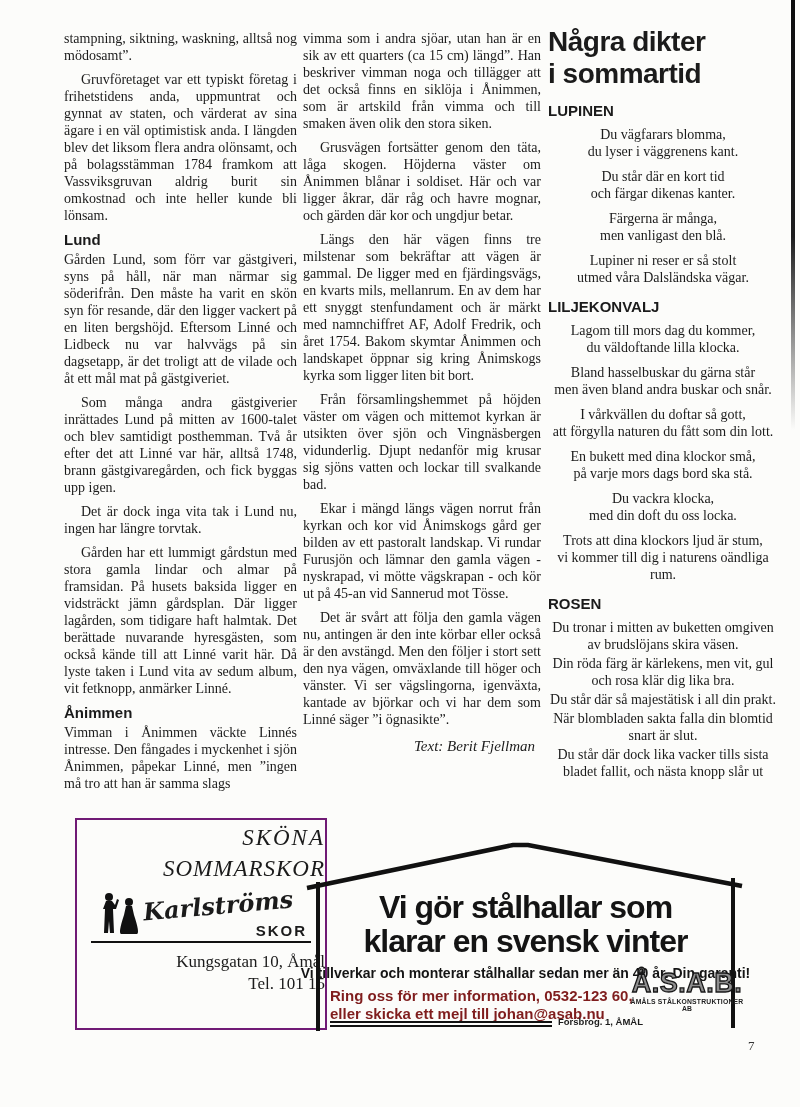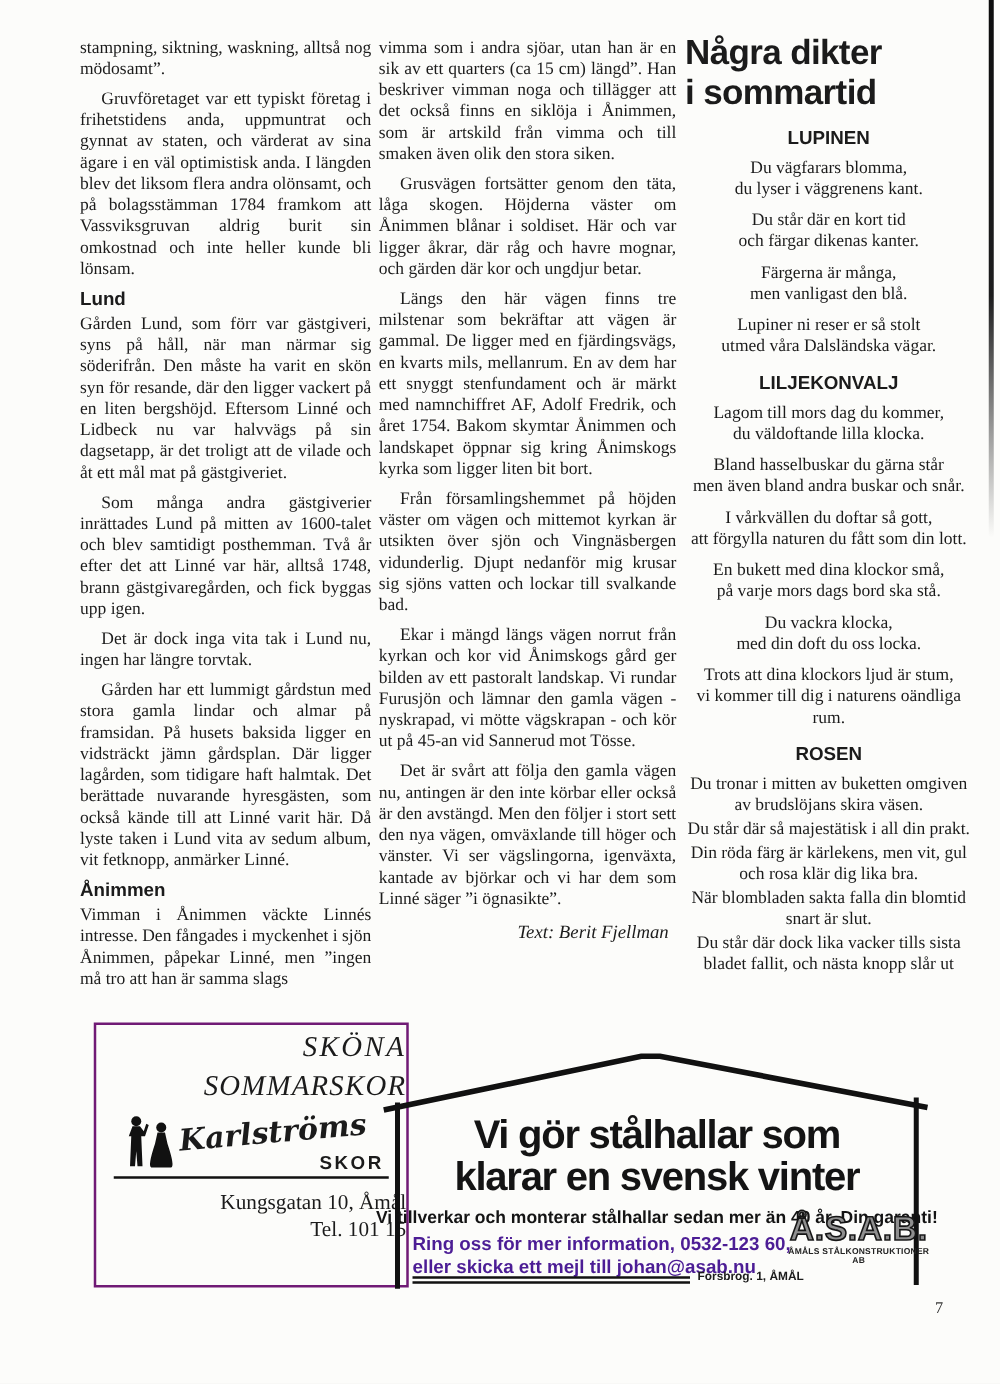--- a/index.html
+++ b/index.html
@@ -18,21 +18,21 @@
   .col2{left:303px; width:238px;}
   .col3{left:548px; top:26px; width:230px;}
   .body-p{margin:0 0 7px 0; font-size:14px; line-height:17px; text-align:justify;}
   .body-p.ind{text-indent:17px;}
   .sec-head{margin:5px 0 2px 0; font-family:"Liberation Sans","DejaVu Sans",sans-serif;
     font-size:15px; font-weight:bold; line-height:18px;}
   .byline{margin-top:10px; padding-right:6px; text-align:right; font-style:italic; font-size:15px;}
   
   .poems-title{margin:0 0 6px 0; font-family:"Liberation Sans","DejaVu Sans",sans-serif;
     font-size:28px; line-height:32px; font-weight:bold; letter-spacing:-0.5px;}
-  .poem-head{margin:12px 0 7px 0; text-align:center;
+  .poem-head{margin:12px 0 7px 0; 
     font-family:"Liberation Sans","DejaVu Sans",sans-serif; font-size:15px; font-weight:bold;}
   .stanza{margin:0 0 8px 0; text-align:center;}
   .stanza.tight{margin:0 0 2px 0;}
   .pline{font-size:14px; line-height:17px;}
   
   .shoe-ad{position:absolute; left:75px; top:818px; width:252px; height:212px;
     border:2px solid #701a75; box-sizing:border-box; text-align:right;}
   .shoe-l1{margin-top:5px; font-style:italic; font-size:23px; letter-spacing:2px;}
   .shoe-l2{margin-top:5px; font-style:italic; font-size:23px; letter-spacing:1px;}
   .shoe-l3{margin-top:1px; font-size:16px;}
@@ -48,21 +48,21 @@
   .shoe-tel{margin-top:2px; font-size:17px;}
   
   .steel-ad{position:absolute; left:300px; top:838px; width:472px; height:205px;
     font-family:"Liberation Sans","DejaVu Sans",sans-serif;}
   .steel-ad svg{position:absolute; left:0; top:0;}
   .steel-head{position:absolute; top:52px; left:0; width:451px; text-align:center;
     font-weight:bold; font-size:32px; line-height:34px; letter-spacing:-1px; color:#141414;}
   .steel-sub{position:absolute; top:127px; left:0; width:451px; text-align:center;
     font-weight:bold; font-size:14px; color:#141414;}
   .steel-contact{position:absolute; top:149px; left:30px; font-weight:bold;
-    font-size:15px; line-height:18px; color:#4c1d95;}
+    font-size:15px; line-height:18px; color:#7f1d1d;}
   .steel-dline{position:absolute; top:183px; left:30px; width:222px; height:2px;
     border-top:2px solid #111; border-bottom:2px solid #111;}
   .steel-addr{position:absolute; top:178px; left:258px; font-weight:bold; font-size:9.5px;}
   .steel-logo{position:absolute; top:131px; left:326px; width:122px; text-align:center;}
   .asab{font-weight:bold; font-size:27px; line-height:28px; letter-spacing:0.5px;
     color:#8f8f8f; -webkit-text-stroke:1.3px #161616;}
   .asab-sub{margin-top:1px; font-weight:bold; font-size:6.8px; letter-spacing:0.2px; color:#222;}
   
   .page-number{position:absolute; left:748px; top:1038px; font-size:13px; color:#333;}
 </style>
@@ -140,24 +140,24 @@
         </div>
         <div class="stanza">
           <div class="pline">Trots att dina klockors ljud är stum,</div>
           <div class="pline">vi kommer till dig i naturens oändliga rum.</div>
         </div>
         <h2 class="poem-head">ROSEN</h2>
         <div class="stanza tight">
           <div class="pline">Du tronar i mitten av buketten omgiven av brudslöjans skira väsen.</div>
         </div>
         <div class="stanza tight">
+          <div class="pline">Din röda färg är kärlekens, men vit, gul och rosa klär dig lika bra.</div>
+        </div>
+        <div class="stanza tight">
           <div class="pline">Du står där så majestätisk i all din prakt.</div>
-        </div>
-        <div class="stanza tight">
-          <div class="pline">Din röda färg är kärlekens, men vit, gul och rosa klär dig lika bra.</div>
         </div>
         <div class="stanza tight">
           <div class="pline">När blombladen sakta falla din blomtid snart är slut.</div>
         </div>
         <div class="stanza tight">
           <div class="pline">Du står där dock lika vacker tills sista bladet fallit, och nästa knopp slår ut</div>
         </div>
       </div>
   </div>
 

